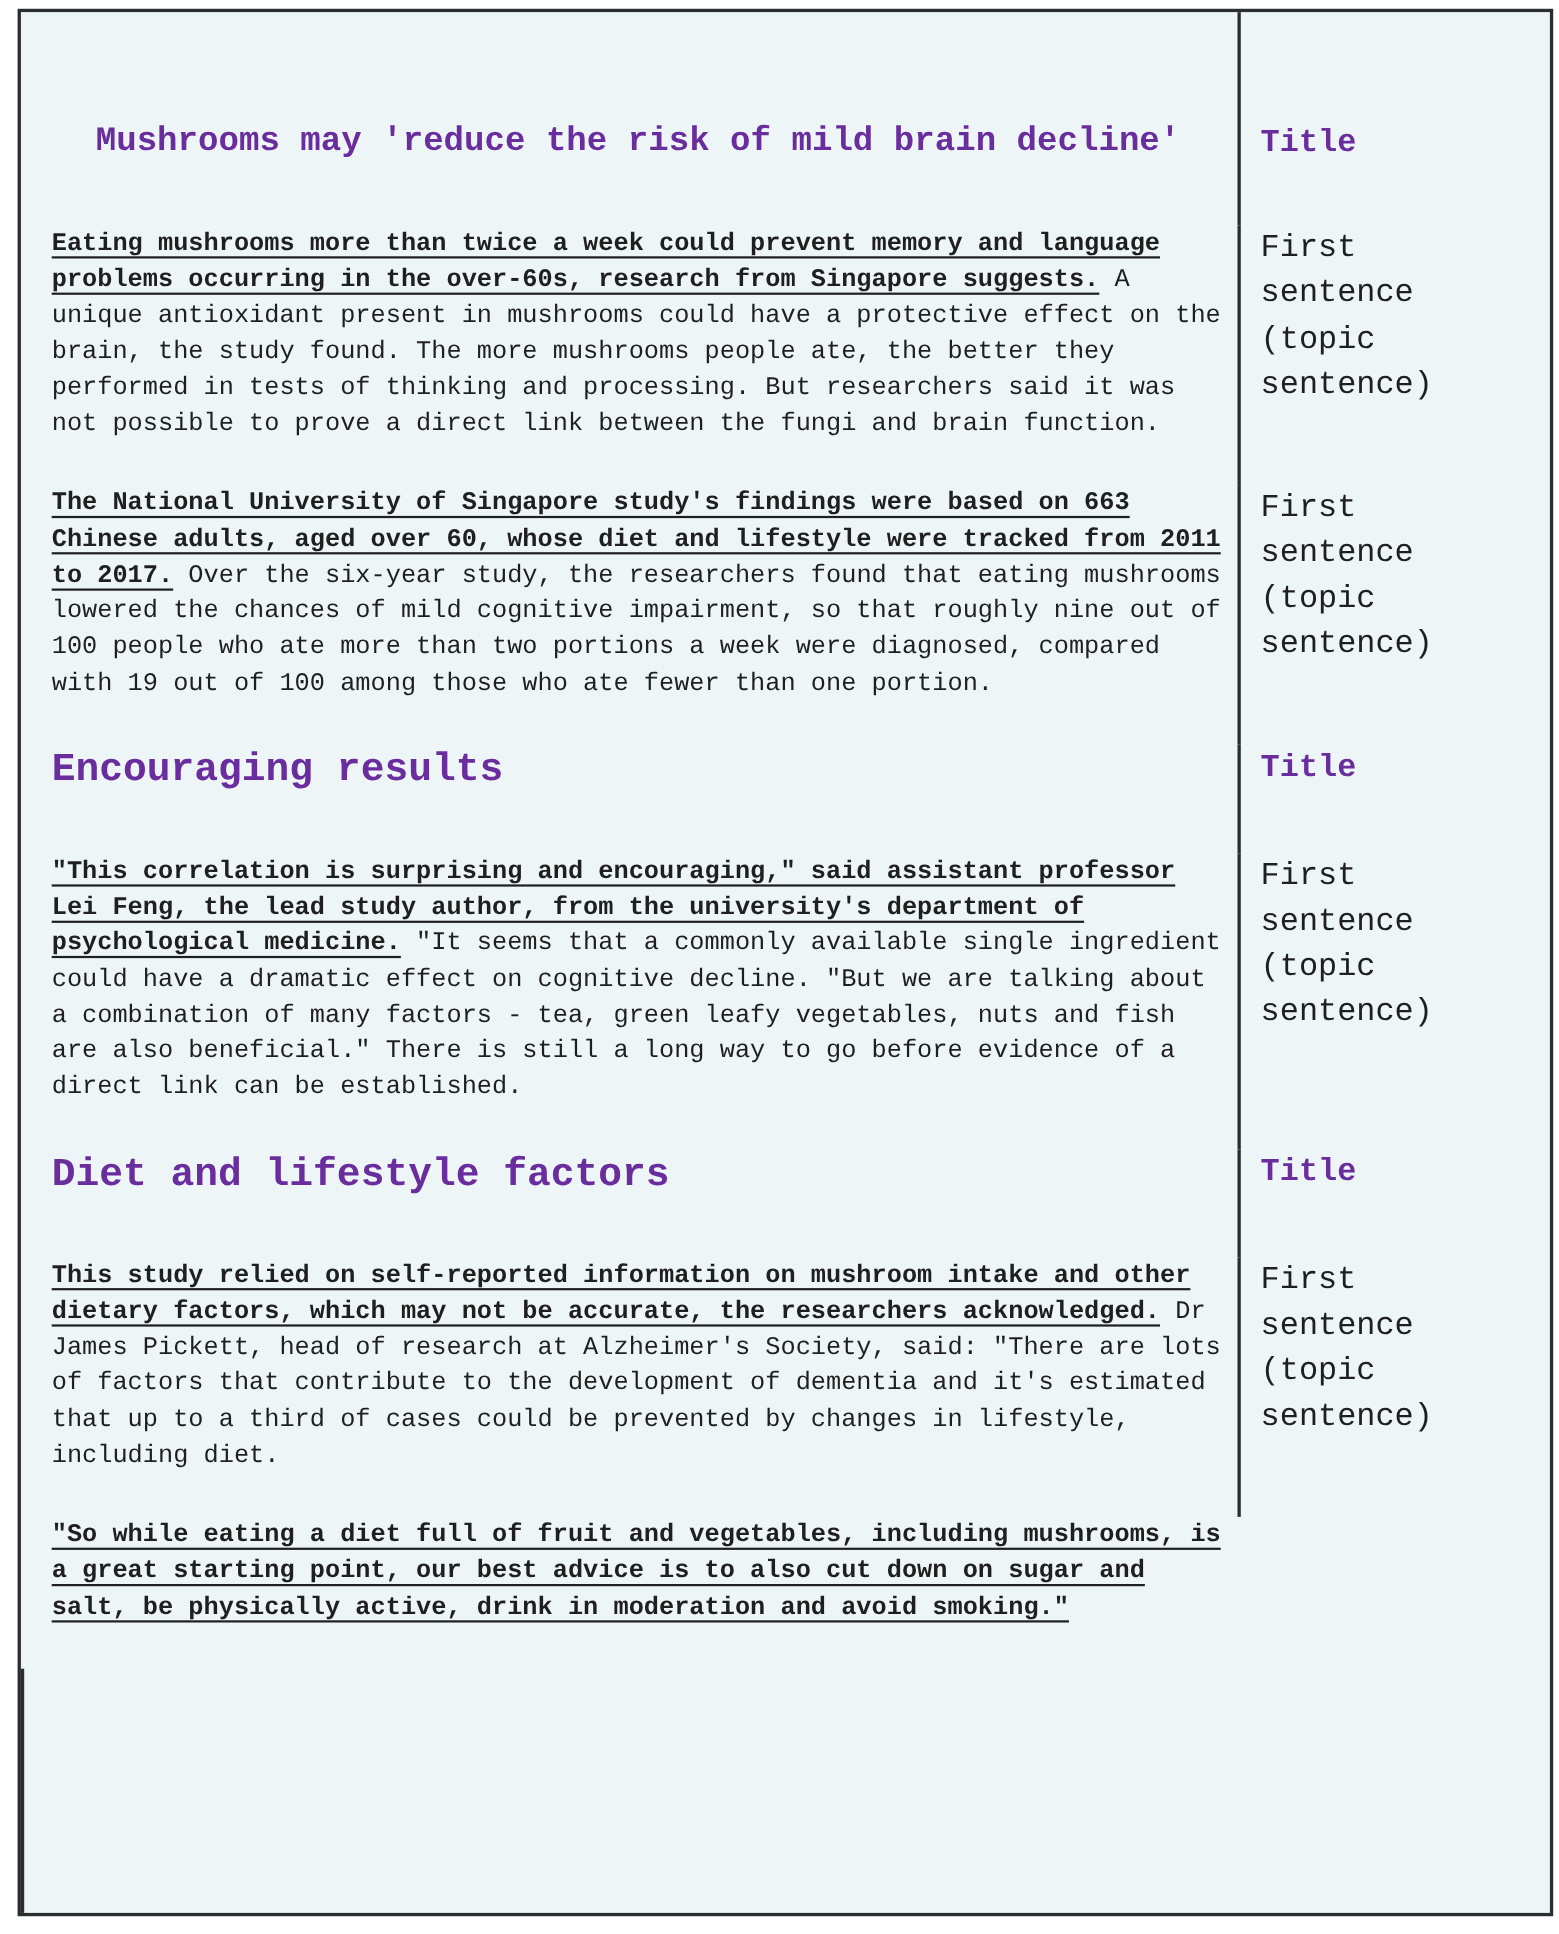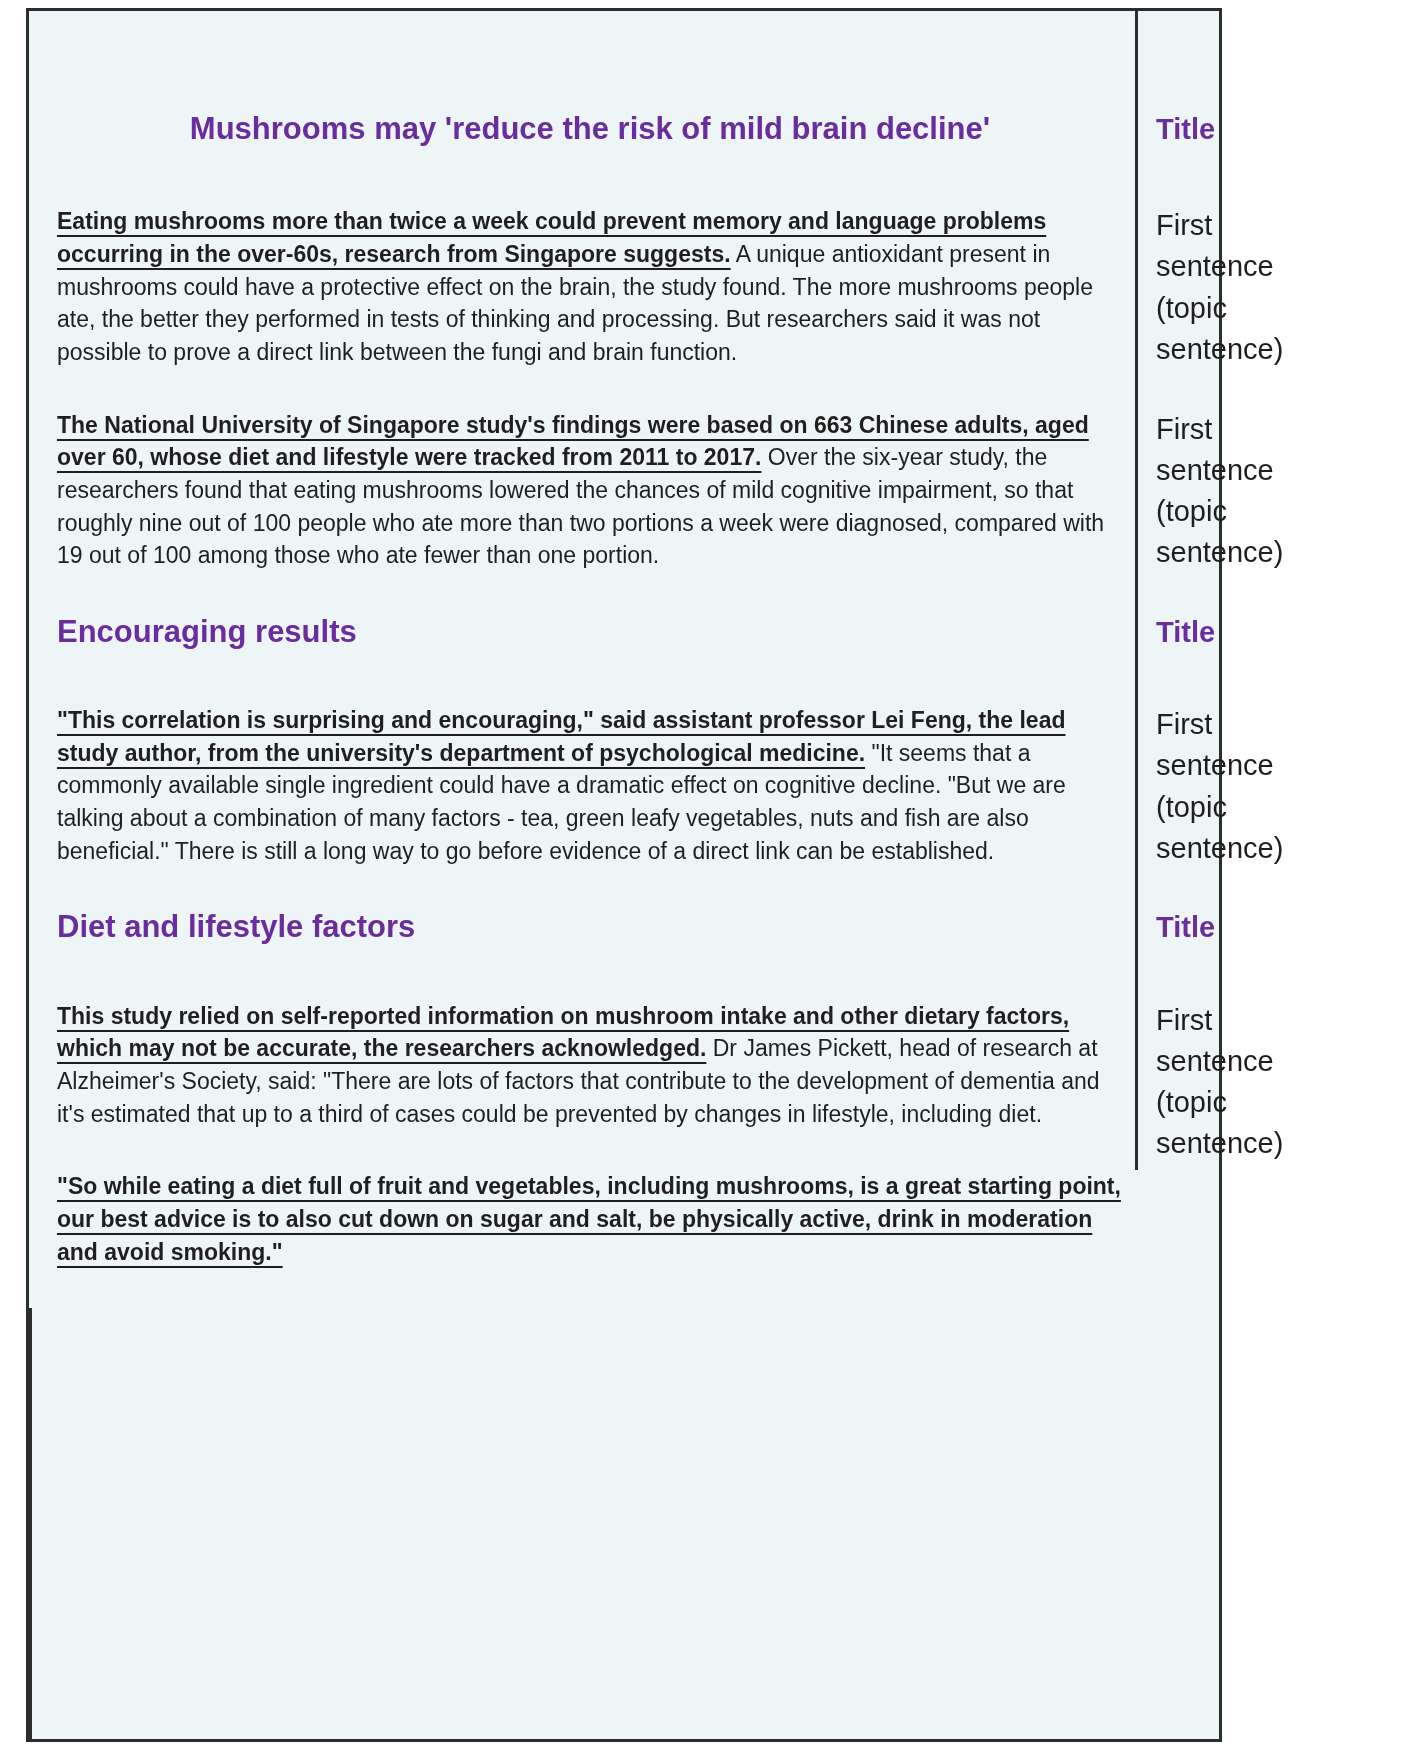--- a/index.html
+++ b/index.html
@@ -12,45 +12,46 @@
   * { box-sizing: border-box; }
   html, body {
     margin: 0; padding: 0;
     background: var(--bg);
     font-family: "Liberation Sans", sans-serif;
   }
   body { width: 1417px; min-height: 1758px; position: relative; }
 
   .frame {
     position: absolute;
-    left: 26px; top: 8px;
-    width: 1196px;
+    left: 16px; top: 8px;
+    width: 1396px;
     min-height: 1734px;
     border: 3px solid var(--line);
     background: var(--panel-bg);
     display: grid;
     grid-template-columns: 1106px 1fr;
     grid-template-rows: repeat(8, auto) minmax(40px, 1fr);
+    font-family: Liberation Mono, monospace;
   }
 
   .cl { padding-left: 28px; padding-right: 12px; }
   .cr { border-left: 3px solid var(--line); padding-left: 18px; padding-right: 20px; }
   .row1 { padding-top: 98px; }
 
   .doc-title {
     margin: 0 0 56px 0;
     font-size: 31px;
     font-weight: 700;
     color: var(--accent);
     text-align: center;
     line-height: 1.3;
   }
   .heading {
     margin: 0 0 52px 0;
-    font-size: 31px;
+    font-size: 36px;
     font-weight: 700;
     color: var(--accent);
     line-height: 1.3;
   }
   .para {
     margin: 0 0 40px 0;
     font-size: 23px;
     line-height: 1.42;
     color: var(--text);
   }

